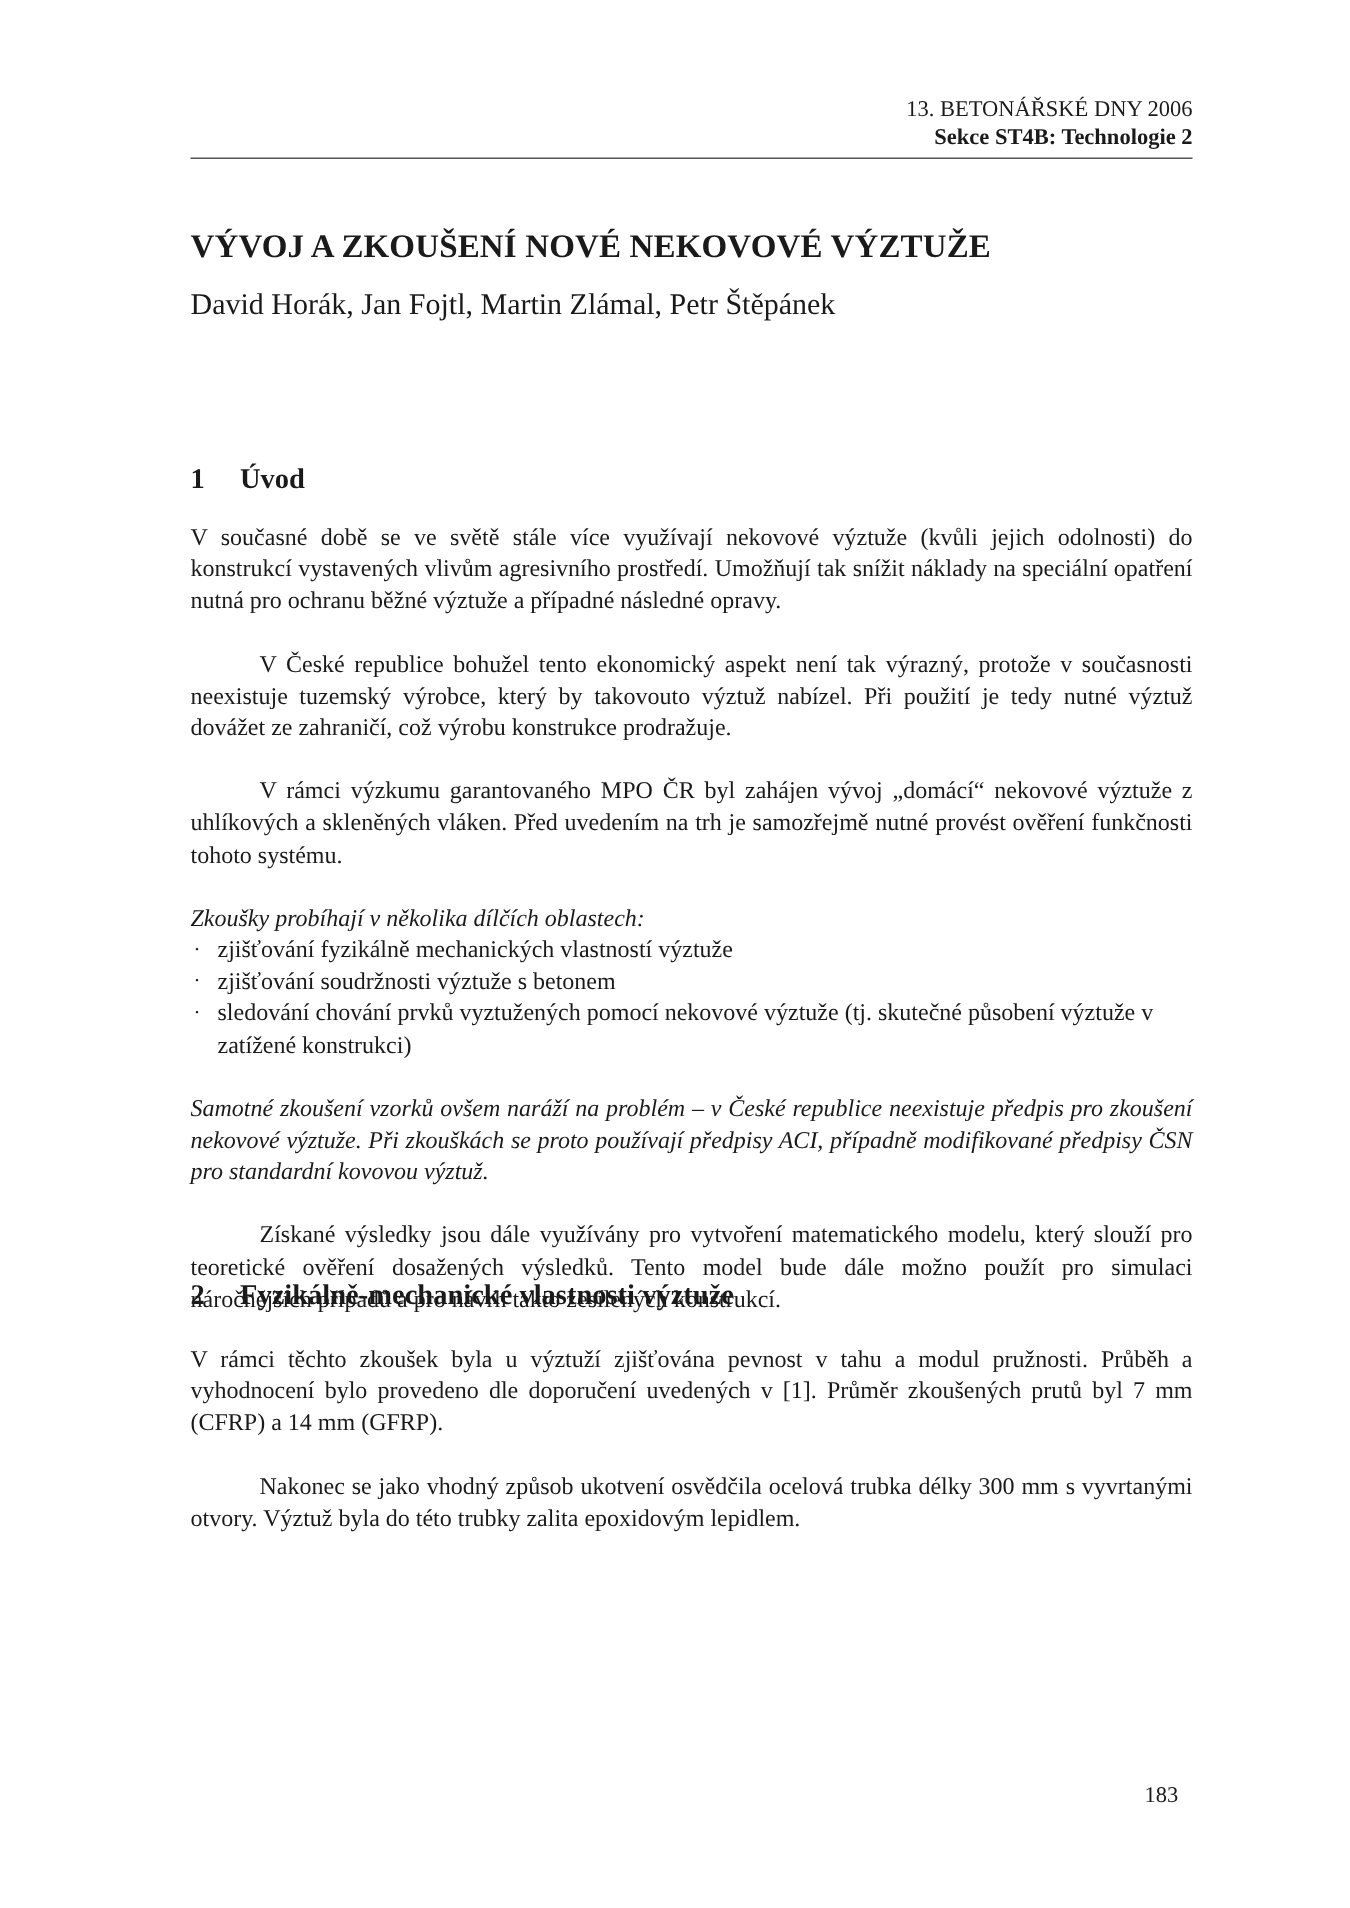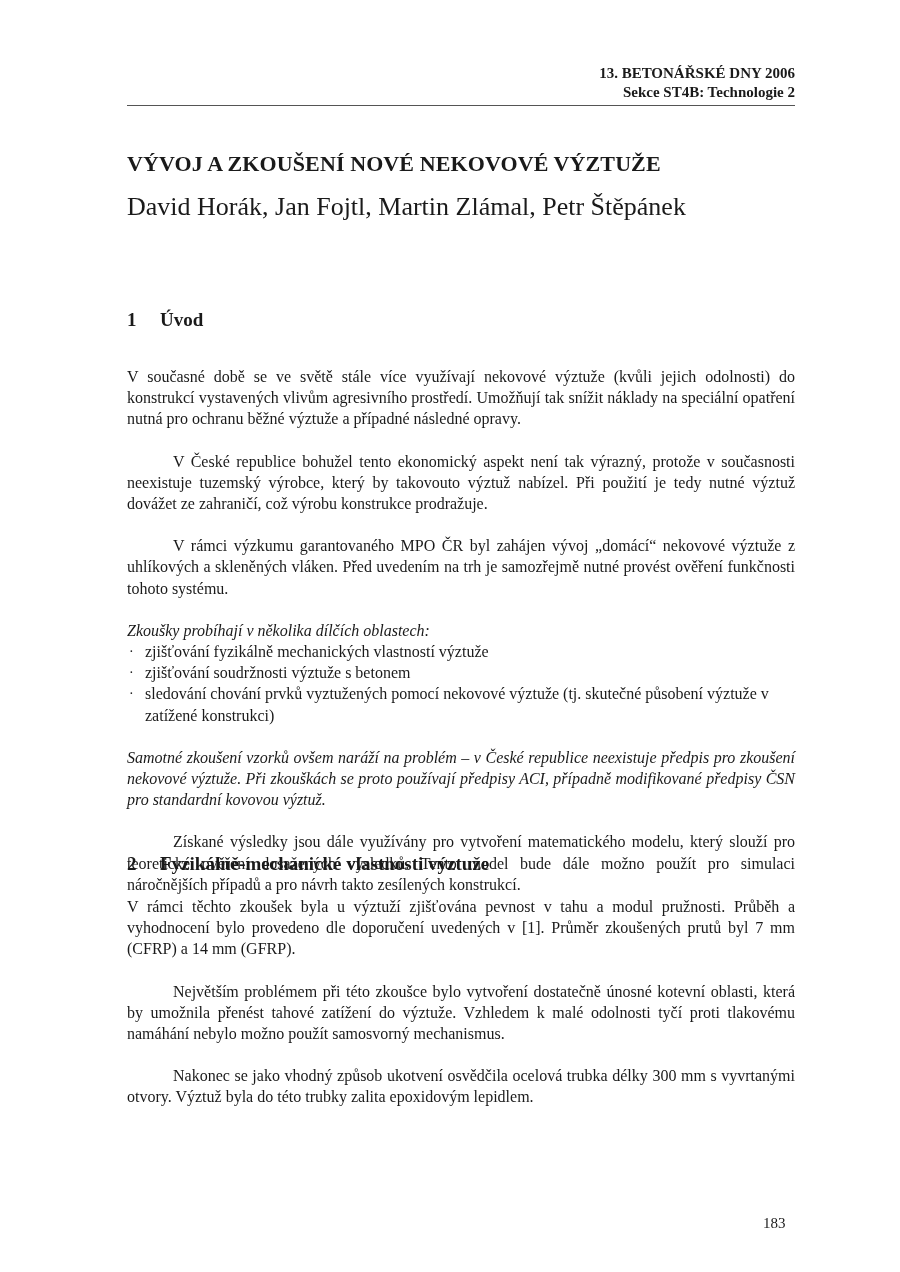--- a/index.html
+++ b/index.html
@@ -7,68 +7,68 @@
       width: 900px; height: 1272px; position: relative; overflow: hidden;
       font-family: "Liberation Serif", "DejaVu Serif", serif;
       color: #1a1a1a;
     }
     .header {
       position: absolute; left: 127px; top: 64px; width: 668px;
       text-align: right; font-size: 15px; line-height: 19px;
       border-bottom: 1.5px solid #555;
       padding-bottom: 3px;
     }
-    .header .conf { font-weight: bold; }
+    .header .conf { font-weight: normal; }
     .header .section { font-weight: bold; }
     .title {
       position: absolute; left: 127px; top: 151px;
       font-size: 22px; font-weight: bold; letter-spacing: 0.1px;
       margin: 0;
     }
     .authors {
       position: absolute; left: 127px; top: 192px;
-      font-size: 26px;
+      font-size: 20px;
     }
     .h1 {
       position: absolute; left: 127px; font-size: 19px; font-weight: bold; margin: 0;
     }
     .h1 .num { display: inline-block; width: 33px; }
     .para-block {
       position: absolute; left: 127px; width: 668px;
       font-size: 16px; line-height: 21.2px; text-align: justify;
     }
     .para-block p { margin: 0; }
     .para-block p.indent { text-indent: 46px; margin-top: 21px; }
     .para-block p.gap { margin-top: 21px; font-style: italic; }
     .bullets { list-style: none; margin: 0; padding: 0; }
     .bullets li { position: relative; padding-left: 18px; text-align: left; }
     .bullets li .dot {
       position: absolute; left: 2px; top: 0; font-size: 14px;
     }
     .page-number {
-      position: absolute; left: 763px; top: 1189px; font-size: 15px; margin-top: 26px;
+      position: absolute; left: 763px; top: 1189px; font-size: 15px;
     }
   </style>
 </head>
 <body>
 
 <div class="header">
   <div class="conf">13. BETONÁŘSKÉ DNY 2006</div>
   <div class="section">Sekce ST4B: Technologie 2</div>
 </div>
 
 <h1 class="title">VÝVOJ A ZKOUŠENÍ NOVÉ NEKOVOVÉ VÝZTUŽE</h1>
 
 <div class="authors">David Horák, Jan Fojtl, Martin Zlámal, Petr Štěpánek</div>
 
 <h2 class="h1" style="top:309px;">
   <span class="num">1</span><span>Úvod</span>
 </h2>
 
-<div class="para-block" style="top:366px;">
+<div class="para-block" style="top:348px;">
   <p>V současné době se ve světě stále více využívají nekovové výztuže (kvůli jejich odolnosti) do konstrukcí vystavených vlivům agresivního prostředí. Umožňují tak snížit náklady na speciální opatření nutná pro ochranu běžné výztuže a případné následné opravy.</p>
   <p class="indent">V České republice bohužel tento ekonomický aspekt není tak výrazný, protože v současnosti neexistuje tuzemský výrobce, který by takovouto výztuž nabízel. Při použití je tedy nutné výztuž dovážet ze zahraničí, což výrobu konstrukce prodražuje.</p>
   <p class="indent">V rámci výzkumu garantovaného MPO ČR byl zahájen vývoj „domácí“ nekovové výztuže z uhlíkových a skleněných vláken. Před uvedením na trh je samozřejmě nutné provést ověření funkčnosti tohoto systému.</p>
 
   <p class="gap">Zkoušky probíhají v několika dílčích oblastech:</p>
   <ul class="bullets">
     <li><span class="dot">·</span><span>zjišťování fyzikálně mechanických vlastností výztuže</span></li>
     <li><span class="dot">·</span><span>zjišťování soudržnosti výztuže s betonem</span></li>
     <li><span class="dot">·</span><span>sledování chování prvků vyztužených pomocí nekovové výztuže (tj. skutečné působení výztuže v zatížené konstrukci)</span></li>
   </ul>
@@ -76,17 +76,16 @@
   <p class="gap">Samotné zkoušení vzorků ovšem naráží na problém – v České republice neexistuje předpis pro zkoušení nekovové výztuže. Při zkouškách se proto používají předpisy ACI, případně modifikované předpisy ČSN pro standardní kovovou výztuž.</p>
   <p class="indent">Získané výsledky jsou dále využívány pro vytvoření matematického modelu, který slouží pro teoretické ověření dosažených výsledků. Tento model bude dále možno použít pro simulaci náročnějších případů a pro návrh takto zesílených konstrukcí.</p>
 </div>
 
 <h2 class="h1" style="top:853px;">
   <span class="num">2</span><span>Fyzikálně-mechanické vlastnosti výztuže</span>
 </h2>
 
 <div class="para-block" style="top:896px;">
   <p>V rámci těchto zkoušek byla u výztuží zjišťována pevnost v tahu a modul pružnosti. Průběh a vyhodnocení bylo provedeno dle doporučení uvedených v [1]. Průměr zkoušených prutů byl 7 mm (CFRP) a 14 mm (GFRP).</p>
-  <p class="indent">Největším problémem při této zkoušce bylo vytvoření dostatečně únosné kotevní oblasti, která by umožnila přenést tahové zatížení do výztuže. Vzhledem k malé odolnosti tyčí proti tlakovému namáhání nebylo možno použít samosvorný mechanismus.</p>
   <p class="indent">Nakonec se jako vhodný způsob ukotvení osvědčila ocelová trubka délky 300 mm s vyvrtanými otvory. Výztuž byla do této trubky zalita epoxidovým lepidlem.</p>
 </div>
 
 <div class="page-number">183</div>
 
 </body></html>

